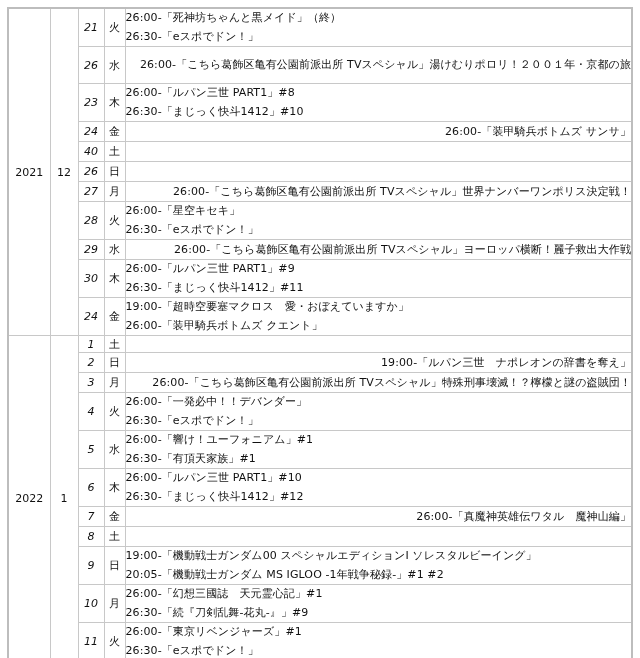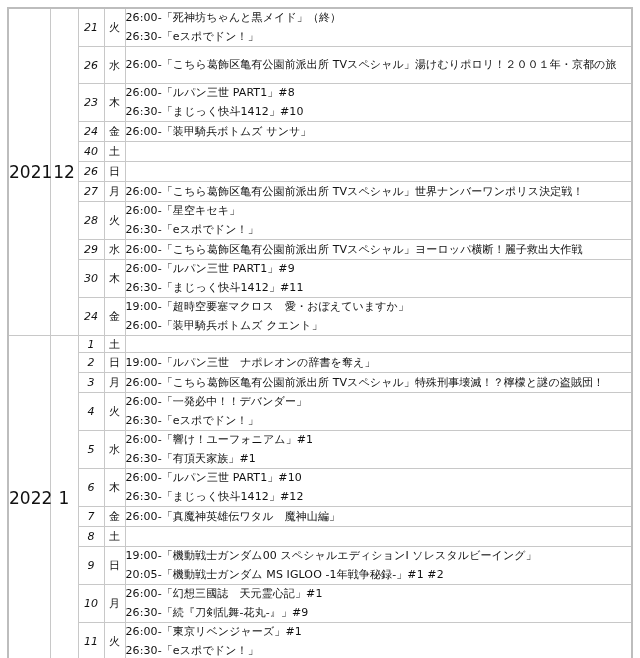--- a/index.html
+++ b/index.html
@@ -8,26 +8,26 @@
   table.sched {
     position: absolute; left: 7px; top: 7px; width: 626px;
     border-collapse: collapse; table-layout: fixed;
     font-size: 11px; border: 2px solid #bdbdbd;
   }
   table.sched td { border: 1px solid #c8c8c8; padding: 0; vertical-align: middle; }
   col.c-year { width: 42px; }
   col.c-month { width: 28px; }
   col.c-day { width: 26px; }
   col.c-dow { width: 21px; }
-  td.year, td.month { text-align: center; font-size: 17px; }
+  td.year, td.month { text-align: center; font-size: 11px; }
   td.day { text-align: center; font-size: 11px; font-style: italic; }
   td.dow { text-align: center; font-size: 11px; }
   td.prog { padding-left: 2px; margin-top: 43px; }
   .line { height: 18.5px; line-height: 18.5px; white-space: nowrap; overflow: hidden; letter-spacing: 0.1px; }
-  tr.single td.prog .line { height: 19px; line-height: 19px; }
+  tr.single td.prog .line { height: 19px; line-height: 19px; text-align: right; }
   tr.empty td { height: 19px; }
   tr.short td { height: 16px; }
 </style>
 </head>
 <body>
 
 <table class="sched">
   <colgroup>
     <col class="c-year">
       <col class="c-month">

